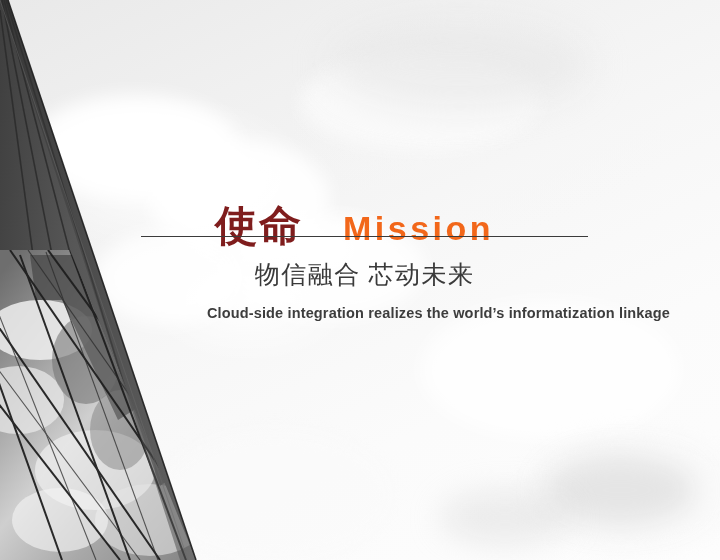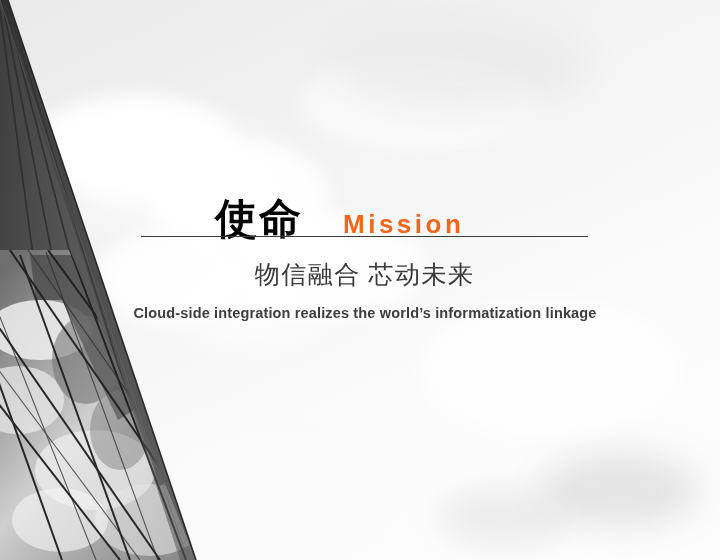--- a/index.html
+++ b/index.html
@@ -84,21 +84,21 @@
   .headline-cn {
     font-family: "DejaVu Sans", "Liberation Sans", sans-serif;
     font-size: 42px;
     font-weight: 700;
     letter-spacing: 2px;
     line-height: 1;
     margin-left: 74px;
   }
   .headline-en {
     font-family: "Liberation Sans", "DejaVu Sans", sans-serif;
-    font-size: 26px;
+    font-size: 34px;
     font-weight: 700;
     letter-spacing: 3.5px;
     line-height: 1;
     margin-left: 40px;
     margin-top: 41px;
   }
 
   .divider {
     position: absolute;
     left: 141px;
@@ -131,20 +131,21 @@
     text-align: center;
   }
   .subtitle-en .line {
     font-family: "Liberation Sans", "DejaVu Sans", sans-serif;
     font-size: 14.5px;
     font-weight: 600;
     color: #3d3d3d;
     letter-spacing: 0.15px;
     line-height: 25px;
     white-space: nowrap;
+    text-align: right;
   }
 </style>
 </head>
 <body>
 
 <div id="banner">
 
   <div class="bg-sky"></div>
 
   <div class="cloud cl1"></div>
@@ -229,21 +230,21 @@
 
       <polygon points="0,0 8,0 196,560 180,560" fill="url(#edgeStrip)" opacity="0.55"></polygon>
       <line x1="8" y1="0" x2="196" y2="560" stroke="#202020" stroke-width="1.6" opacity="0.9"></line>
       <line x1="0" y1="0" x2="188" y2="560" stroke="#6b6b6b" stroke-width="1" opacity="0.5"></line>
     </svg>
   </div>
 
   <div class="content">
 
     <div class="headline">
-      <span class="headline-cn" style="color: #000000;">使命</span>
+      <span class="headline-cn" style="color: #7f1d1d;">使命</span>
       <span class="headline-en" style="color: rgb(242, 103, 26);">Mission</span>
     </div>
 
     <div class="divider"></div>
 
     <div class="subtitle-cn">物信融合 芯动未来</div>
 
     <div class="subtitle-en">
       <div class="line">Cloud-side integration realizes the world’s informatization linkage</div>
     </div>

